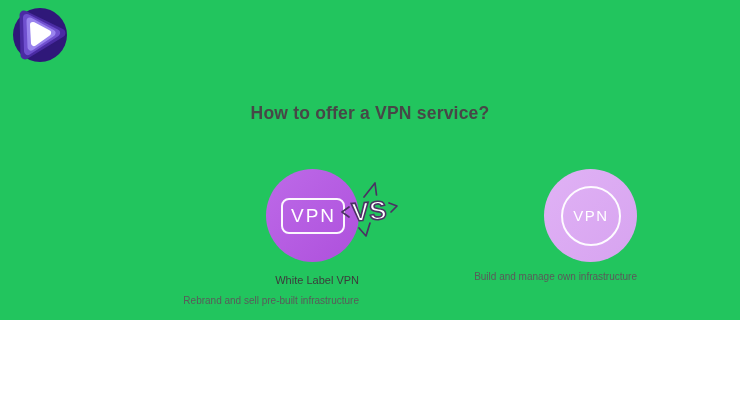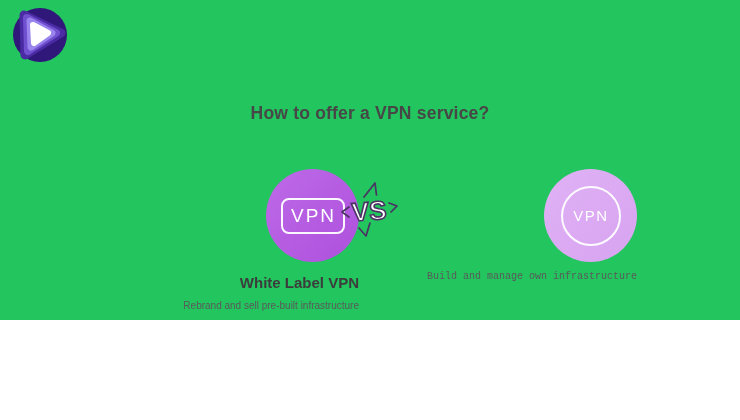--- a/index.html
+++ b/index.html
@@ -86,34 +86,34 @@
   }
   .badge-text-sm {
     color: #ffffff;
     font-size: 15px;
     letter-spacing: 1.5px;
     font-weight: 400;
     padding-left: 1px;
   }
   .option-title {
     margin-top: 12px;
-    font-size: 15px;
-    font-weight: bold;
+    font-size: 11px;
+    font-weight: normal;
     color: #3c3c3c;
     text-align: center;
   }
   .option-desc {
     margin-top: 7px;
     font-size: 10px;
     line-height: 16px;
     color: #5a5a5a;
     text-align: center;
   }
   .option-col.left .option-desc { max-width: 180px; }
-  .option-col.right .option-desc { max-width: 250px; white-space: nowrap; font-family: Liberation Mono, monospace; }
+  .option-col.right .option-desc { max-width: 250px; white-space: nowrap; }
   .vs-wrap {
     position: absolute;
     left: 338px;
     top: 181px;
     width: 62px;
     height: 58px;
   }
 </style>
 </head>
 <body>

